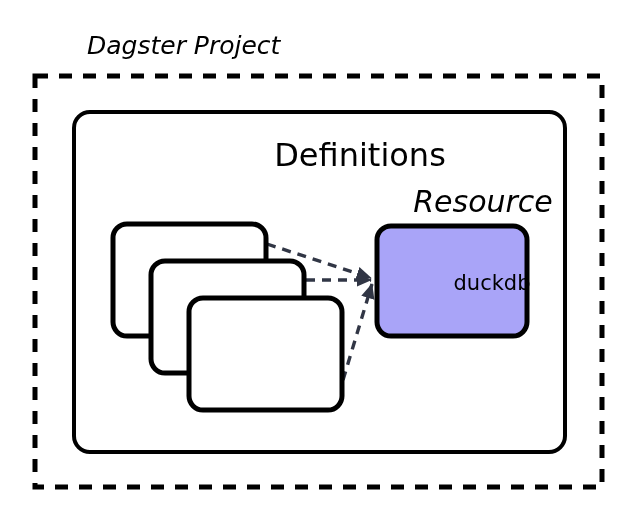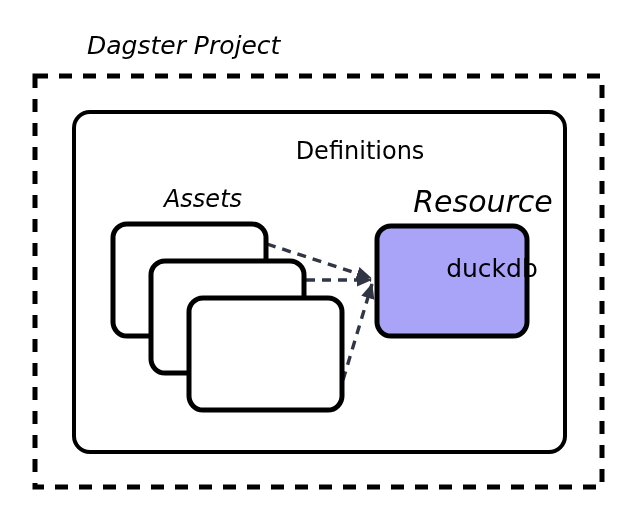--- a/index.html
+++ b/index.html
@@ -44,42 +44,42 @@
   }
   #label-project {
     left: 47px;
     top: 33px;
     font-size: 25px;
     font-style: italic;
   }
   #label-definitions {
     left: 320px;
     top: 139px;
-    font-size: 24px;
+    font-size: 32px;
     transform: translateX(-50%);
     text-align: center;
   }
   #label-assets {
     left: 163px;
     top: 187px;
     font-size: 24px;
     font-style: italic;
     transform: translateX(-50%);
   }
   #label-resource {
     left: 443px;
     top: 187px;
     font-size: 30px;
     font-style: italic;
     transform: translateX(-50%);
   }
   #label-duckdb {
     left: 452px;
-    top: 268px;
-    font-size: 25px;
+    top: 283px;
+    font-size: 21px;
     transform: translate(-50%, -50%);
     text-align: center;
   }
 </style>
 </head>
 <body>
 
 <div id="diagram-root">
 
   <svg id="diagram-svg" viewBox="0 0 638 525" xmlns="http://www.w3.org/2000/svg">
@@ -108,20 +108,19 @@
 
     <rect x="377" y="226" width="150" height="110" rx="14" ry="14" fill="#a9a4f8" stroke="#000000" stroke-width="5"></rect>
 
   </svg>
 
   <div class="layer-text">
     <div class="lbl" id="label-project">Dagster Project</div>
 
     <div class="lbl" id="label-definitions">Definitions</div>
 
-    <div class="lbl" id="label-assets">Assets</div>
 
     <div class="lbl" id="label-resource">Resource</div>
 
     <div class="lbl" id="label-duckdb">duckdb</div>
   </div>
 
 </div>
 
 </body></html>

